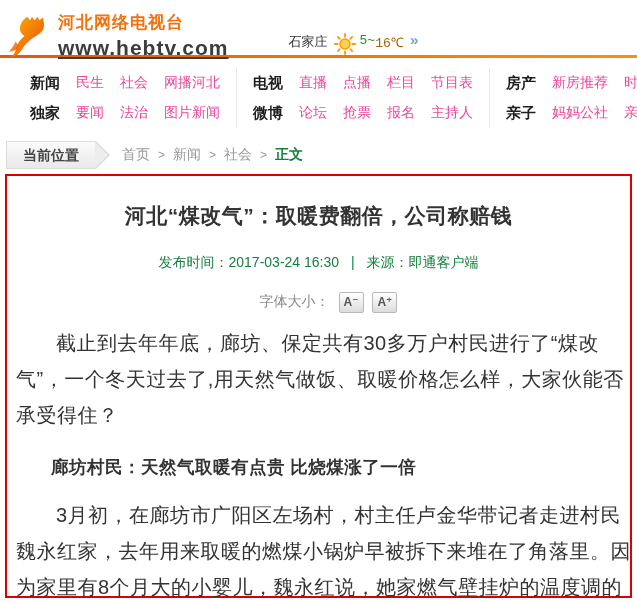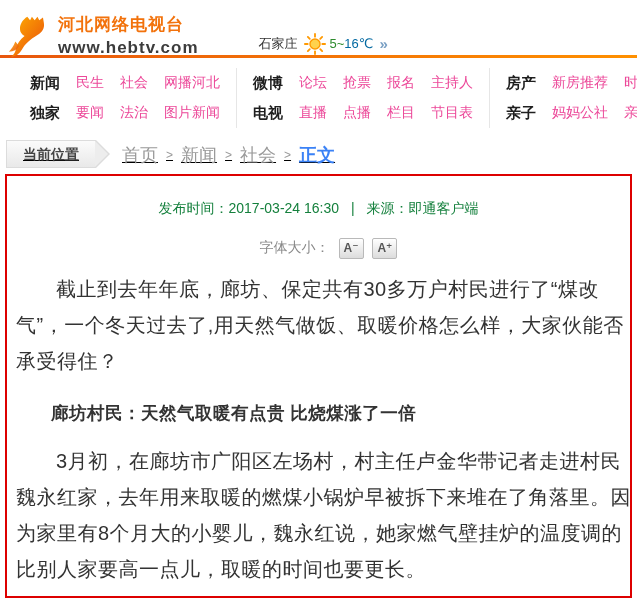--- a/index.html
+++ b/index.html
@@ -6,50 +6,50 @@
   html,body { width:637px; height:602px; overflow:hidden; background:#fff;
     font-family:"Liberation Sans","DejaVu Sans",sans-serif; }
 
   
   .header { height:55px; position:relative; padding:16px 0 0 8px; display:flex; align-items:center; }
   .logo { display:flex; align-items:center; }
   .logo-icon { width:46px; height:46px; flex:0 0 auto; }
   .logo-text { margin-left:4px; }
   .site-name { color:#f2720c; font-weight:bold; font-size:17px; letter-spacing:1px;
     text-shadow:0 0 1px #fff; }
-  .site-url { color:#3c3c3c; font-weight:bold; font-size:17px; letter-spacing:1px; margin-top:2px; }
-  .weather { display:flex; align-items:center; margin-left:60px; margin-top:16px; font-size:13px; }
+  .site-url { color:#3c3c3c; font-weight:bold; font-size:21px; letter-spacing:1px; margin-top:2px;text-decoration:underline; }
+  .weather { display:flex; align-items:flex-start; margin-left:60px; margin-top:16px; font-size:13px;font-family:Liberation Mono, monospace; }
   .weather-city { color:#333; }
   .sun-icon { width:22px; height:22px; margin:0 4px 0 6px; }
   .temp-low { color:#2e8b2e; }
-  .temp-high { color:#0369a1; }
+  .temp-high { color:#a16207; }
   .weather-more { color:#7aa0c4; font-size:15px; margin-left:6px; font-weight:bold; }
   .header-line { height:3px; background:linear-gradient(90deg,#e8560d,#ff9000); }
 
   
   .nav { display:flex; padding:10px 0 8px 14px; }
   .nav-group { padding:0 16px; border-right:1px solid #e6e6e6; }
   .nav-group:last-child { border-right:none; }
   .nav-row { display:flex; white-space:nowrap; height:30px; align-items:center; }
   .nav-item { font-size:14px; color:#ec4899; text-decoration:none; margin-right:16px; cursor:pointer; }
   .nav-row .nav-item:last-child { margin-right:0; }
   .nav-item.lead { font-weight:bold; color:#1f1f1f; font-size:15px; }
 
   
-  .breadcrumb { display:flex; margin:4px 0 0 6px; height:30px;text-decoration:underline; }
+  .breadcrumb { display:flex; align-items:center; margin:4px 0 0 6px; height:30px; }
   .crumb-label { position:relative; height:28px; line-height:26px; padding:0 16px;
     background:linear-gradient(#fbfbfb,#e9e9e9); border:1px solid #dcdcdc;
     font-weight:bold; font-size:14px; color:#444; }
   .crumb-label::before { content:""; position:absolute; right:-15px; top:-1px;
     border:14px solid transparent; border-left:14px solid #dcdcdc; border-right:0; }
   .crumb-label::after { content:""; position:absolute; right:-13px; top:0;
     border:13px solid transparent; border-left:13px solid #ededed; border-right:0; }
   .crumb-trail { display:flex; align-items:center; margin-left:26px; }
-  .crumb-item { font-size:18px; color:#999; text-decoration:none; }
-  .crumb-item.current { color:#3b82f6; font-weight:bold; }
+  .crumb-item { font-size:14px; color:#999; text-decoration:none; }
+  .crumb-item.current { color:#15803d; font-weight:bold; }
   .crumb-sep { color:#999; font-size:12px; margin:0 8px; }
 
   
   .article-box { margin:4px 5px 0 5px; border:2px solid #dd0000; height:424px;
     background:#fff; overflow:visible; }
   .article-title { text-align:center; font-size:21px; font-weight:bold; color:#333;
     margin:26px 12px 0; letter-spacing:0.5px; }
   .article-meta { text-align:center; font-size:14px; color:#15803d; margin-top:24px; }
   .article-meta span { margin:0 4px; }
   .font-size-row { text-align:center; font-size:14px; color:#888; margin-top:20px;margin-left:20px; }
@@ -114,32 +114,32 @@
       </div>
       <div class="nav-row">
         <a class="nav-item lead">独家</a>
         <a class="nav-item">要闻</a>
         <a class="nav-item">法治</a>
         <a class="nav-item">图片新闻</a>
       </div>
     </div>
     <div class="nav-group">
       <div class="nav-row">
+        <a class="nav-item lead">电视</a>
+        <a class="nav-item">直播</a>
+        <a class="nav-item">点播</a>
+        <a class="nav-item">栏目</a>
+        <a class="nav-item">节目表</a>
+      </div>
+      <div class="nav-row">
         <a class="nav-item lead">微博</a>
         <a class="nav-item">论坛</a>
         <a class="nav-item">抢票</a>
         <a class="nav-item">报名</a>
         <a class="nav-item">主持人</a>
-      </div>
-      <div class="nav-row">
-        <a class="nav-item lead">电视</a>
-        <a class="nav-item">直播</a>
-        <a class="nav-item">点播</a>
-        <a class="nav-item">栏目</a>
-        <a class="nav-item">节目表</a>
       </div>
     </div>
     <div class="nav-group">
       <div class="nav-row">
         <a class="nav-item lead">房产</a>
         <a class="nav-item">新房推荐</a>
         <a class="nav-item">时尚家居</a>
       </div>
       <div class="nav-row">
         <a class="nav-item lead">亲子</a>
@@ -156,20 +156,21 @@
       <span class="crumb-sep">&gt;</span>
       <a class="crumb-item">新闻</a>
       <span class="crumb-sep">&gt;</span>
       <a class="crumb-item">社会</a>
       <span class="crumb-sep">&gt;</span>
       <span class="crumb-item current">正文</span>
     </span>
 </div>
 
 <div class="article-box">
+  <h1 class="article-title">河北“煤改气”：取暖费翻倍，公司称赔钱</h1>
   <div class="article-meta">
     <span>发布时间：2017-03-24 16:30</span>
     <span>|</span>
     <span>来源：即通客户端</span>
   </div>
   <div class="font-size-row">
     <span>字体大小：</span>
     <span class="fs-btn">A⁻</span>
     <span class="fs-btn">A⁺</span>
   </div>

